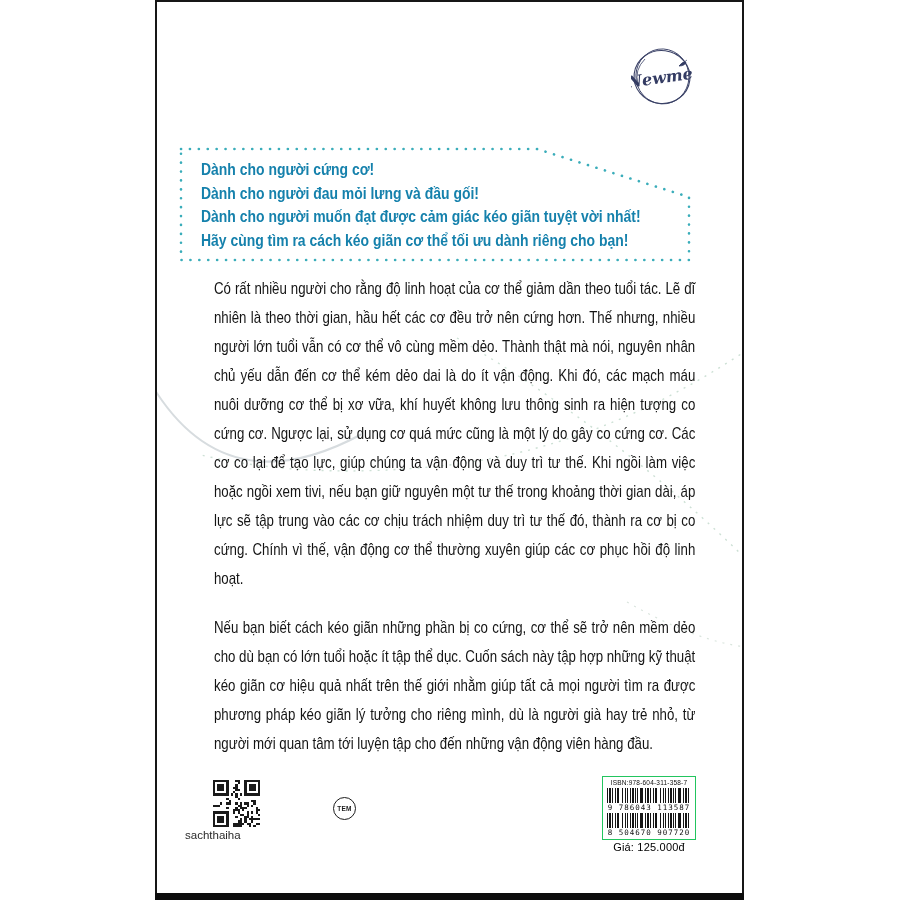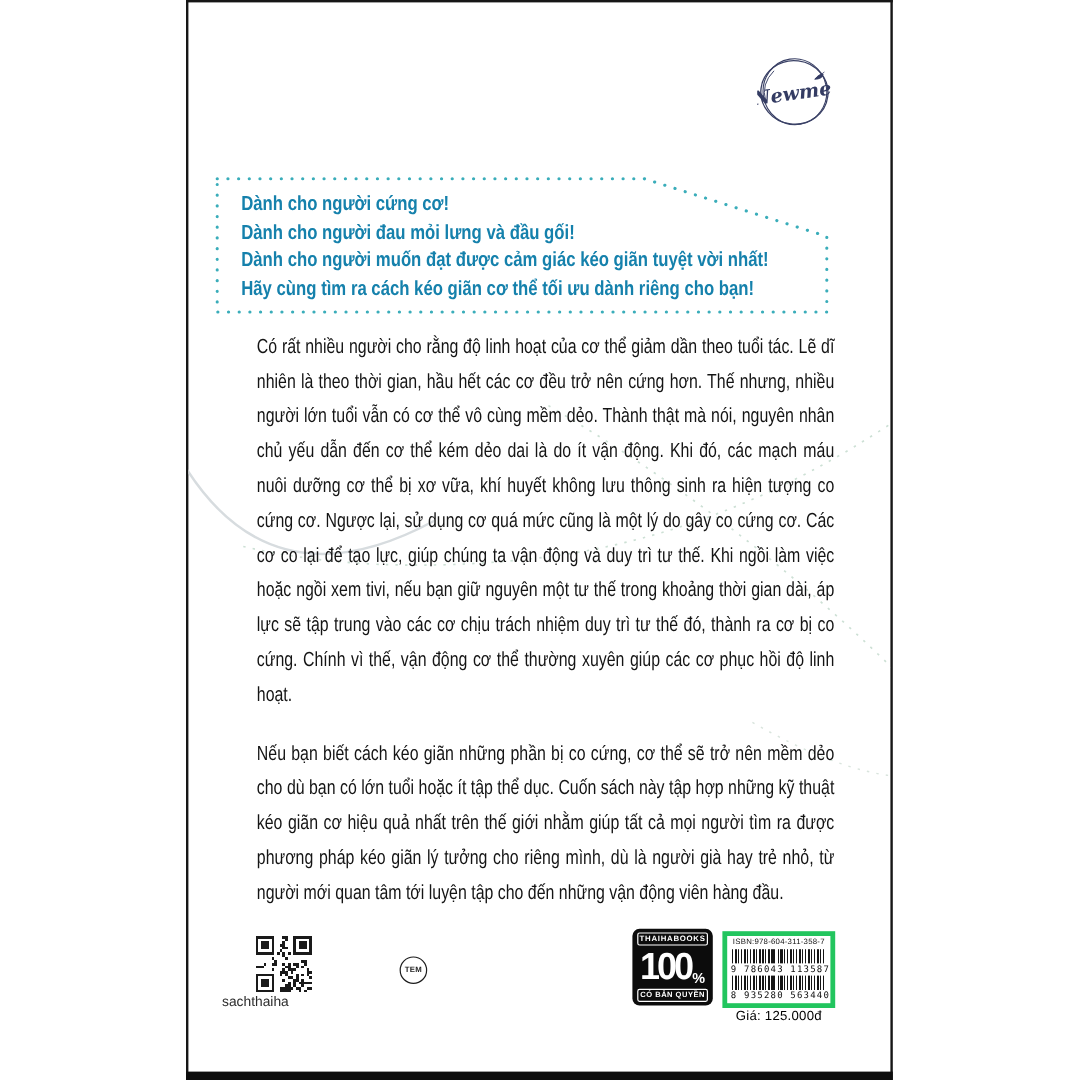--- a/index.html
+++ b/index.html
@@ -45,21 +45,21 @@
   .plogo-top { border:1px solid #fff; border-radius:2px; text-align:center; font-size:6.5px;
                font-weight:bold; letter-spacing:.6px; line-height:9px; white-space:nowrap; }
   .plogo-mid { flex:1; display:flex; align-items:center; justify-content:center; }
   .plogo-100 { font-size:30px; font-weight:bold; letter-spacing:-2.5px; line-height:30px;
                transform:scaleY(1.05); }
   .plogo-pct { font-size:12px; font-weight:bold; align-self:flex-end; margin:0 0 2px 1px; }
   .plogo-bot { border:1px solid #fff; border-radius:2px; text-align:center; font-size:6.3px;
                font-weight:bold; letter-spacing:.4px; line-height:9px; white-space:nowrap; }
 
   .barcode { position:absolute; left:445px; top:774px; width:94px; height:64px; background:#fff;
-             border:4px solid #22c55e; padding:2px 3px; display:flex; flex-direction:column; }
+             border:1px solid #22c55e; padding:2px 3px; display:flex; flex-direction:column; }
   .bc-isbn { font-size:6.5px; line-height:8px; text-align:center; white-space:nowrap;
              letter-spacing:.2px; color:#111; }
   .bc-bars { flex:1; margin:1px 1px 0 1px;
              background:repeating-linear-gradient(90deg,
                #151515 0 1px, #fff 1px 2.4px, #151515 2.4px 4.2px, #fff 4.2px 5px,
                #151515 5px 5.8px, #fff 5.8px 7.6px); }
   .bc-digits { font-family:"DejaVu Sans Mono", monospace; font-size:7.5px; line-height:9px;
                text-align:center; letter-spacing:1px; white-space:nowrap; color:#111; background:#fff; }
   .price { position:absolute; left:441px; top:839px; width:102px; text-align:center;
            font-size:11px; color:#000; letter-spacing:.2px; }
@@ -286,34 +286,26 @@
         <rect x="12" y="20" width="1" height="1" fill="#1a1a1a"></rect>
         <rect x="16" y="20" width="1" height="1" fill="#1a1a1a"></rect>
         <rect x="18" y="20" width="1" height="1" fill="#1a1a1a"></rect>
       </svg>
     <div class="qr-label">sachthaiha</div>
 
     <div class="tem">
       <span>TEM</span>
     </div>
 
-    <div class="plogo">
-      <div class="plogo-top">THAIHABOOKS</div>
-      <div class="plogo-mid">
-        <span class="plogo-100">100</span>
-        <span class="plogo-pct">%</span>
-      </div>
-      <div class="plogo-bot">CÓ BẢN QUYỀN</div>
-    </div>
 
     <div class="barcode">
       <div class="bc-isbn">ISBN:978-604-311-358-7</div>
       <div class="bc-bars"></div>
       <div class="bc-digits">9 786043 113587</div>
       <div class="bc-bars"></div>
-      <div class="bc-digits">8 935280 563440</div>
+      <div class="bc-digits">8 504670 907720</div>
     </div>
 
     <div class="price">Giá: 125.000đ</div>
 
     <div class="bottom-bar"></div>
   </div>
 </div>
 
 </body></html>

